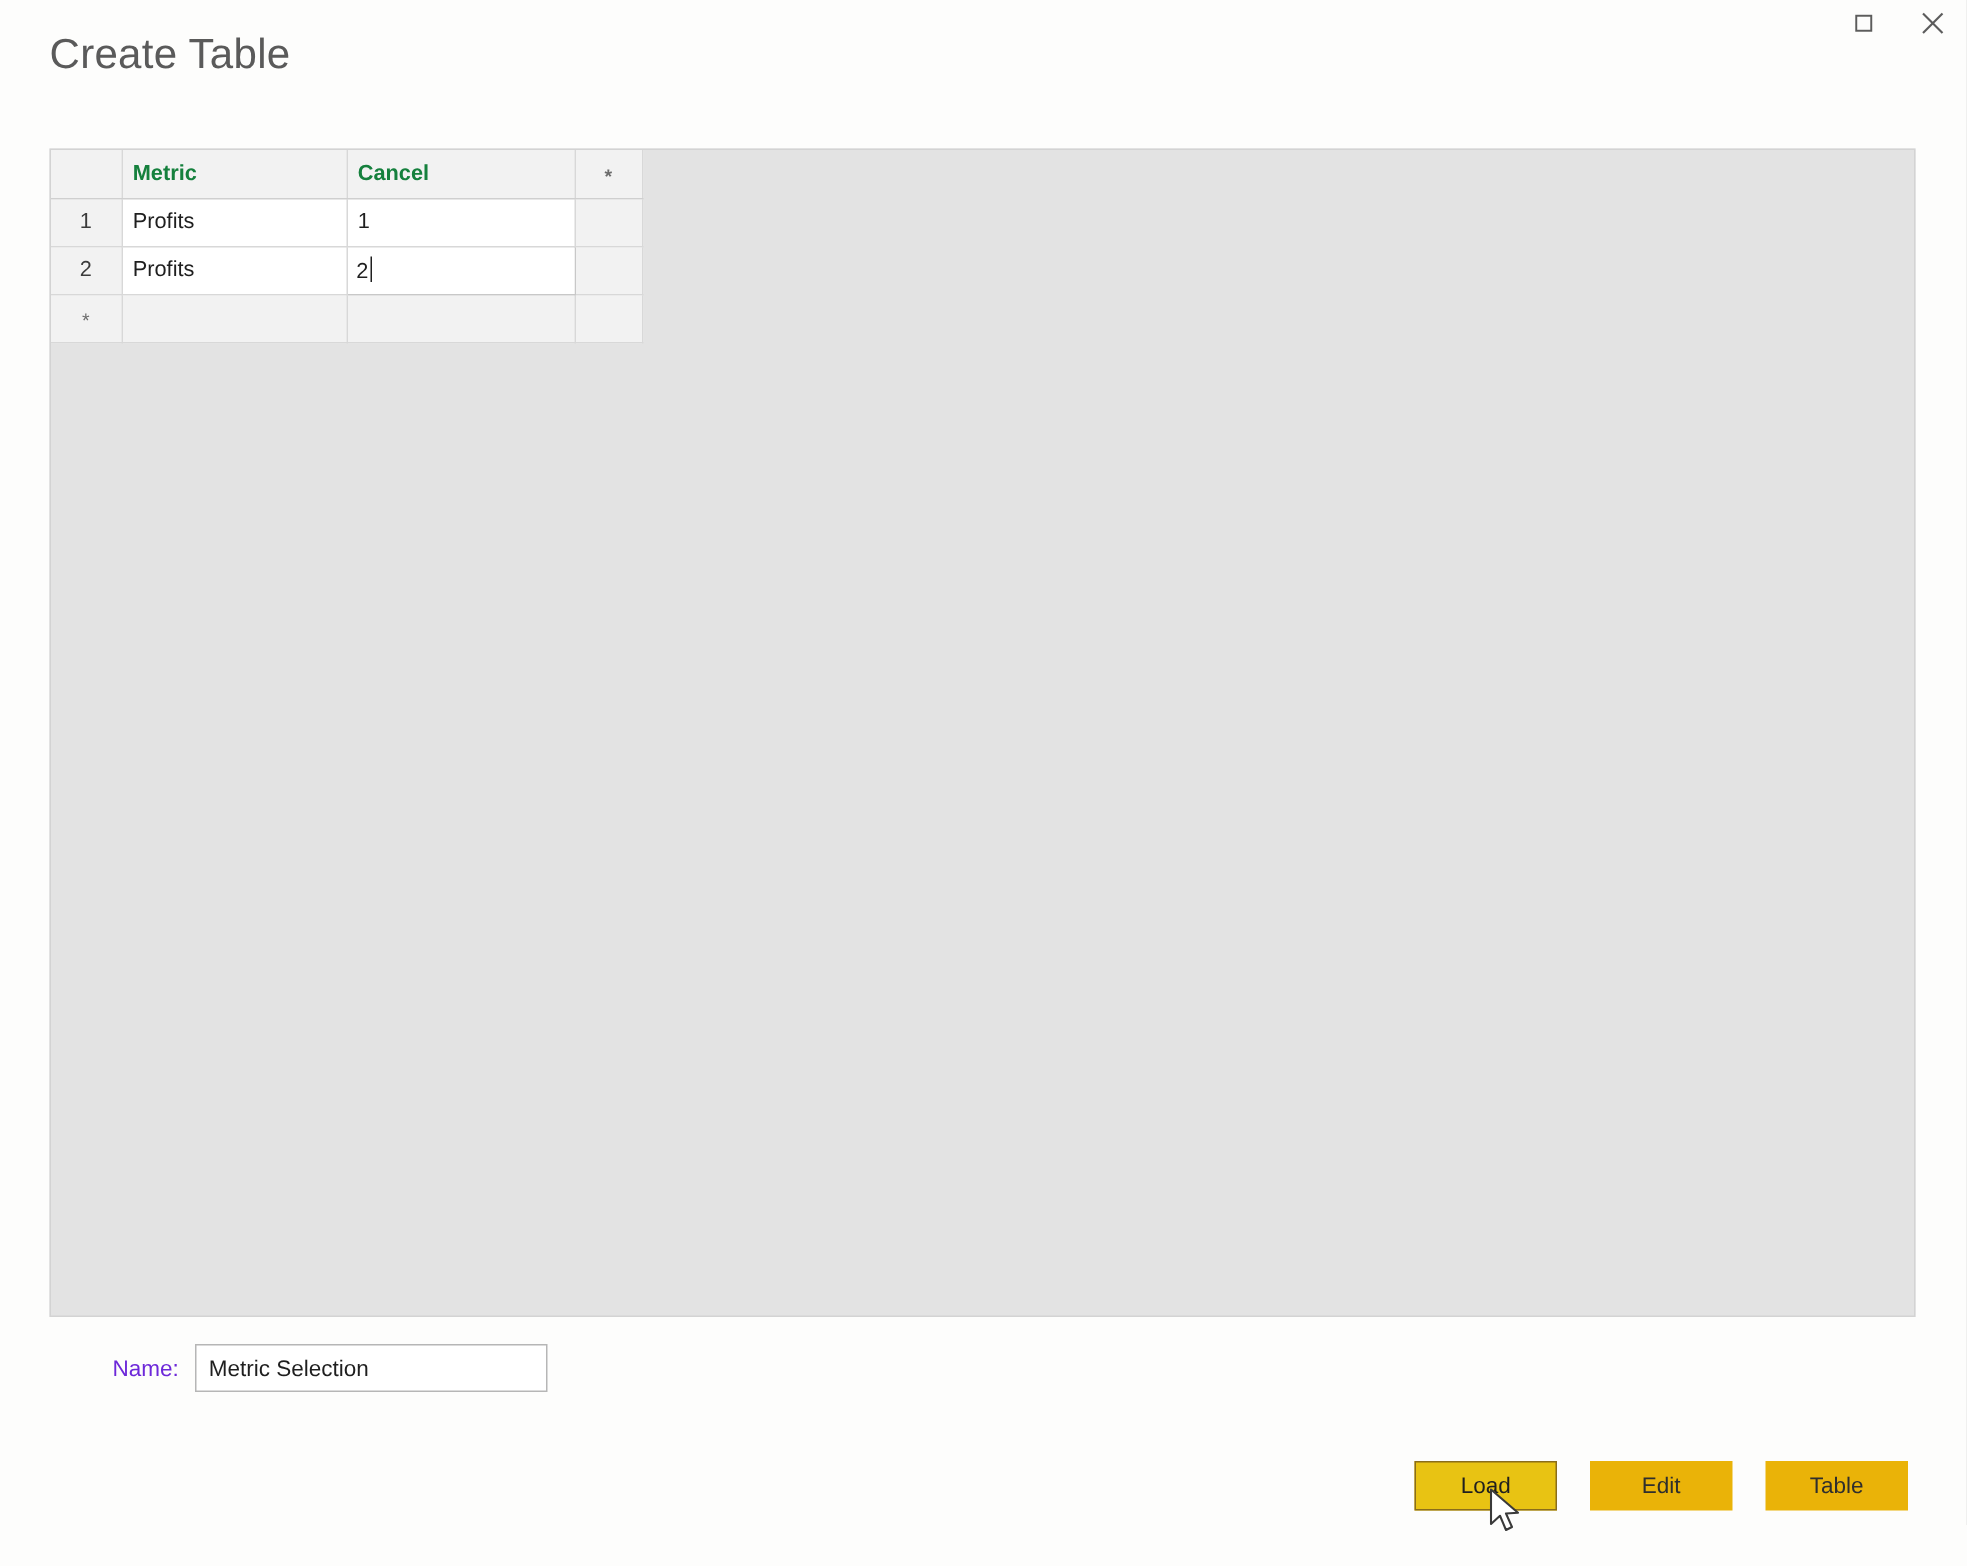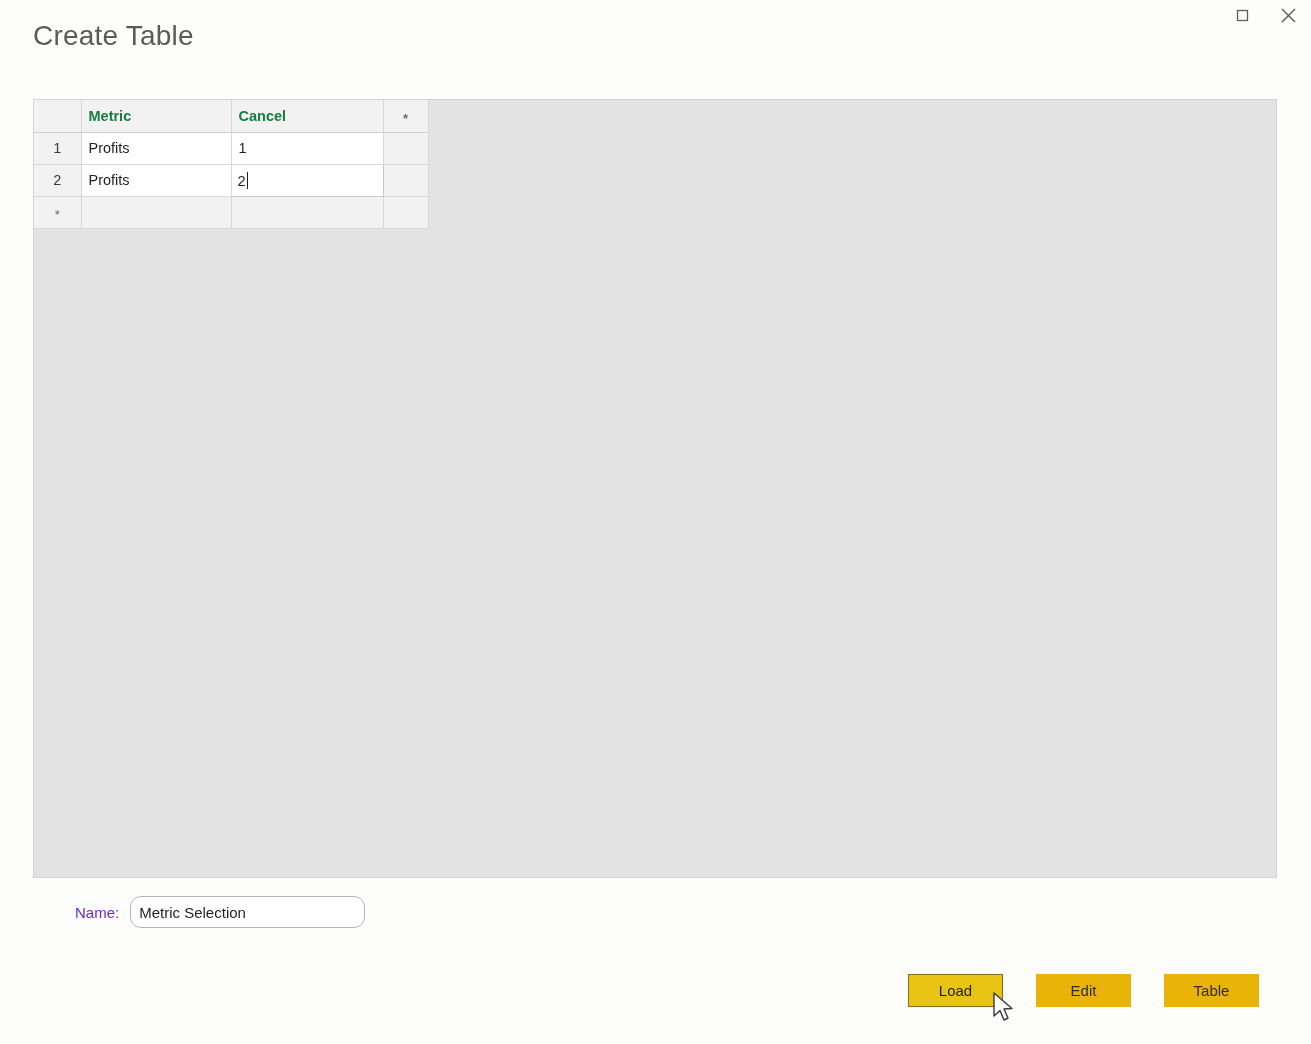--- a/index.html
+++ b/index.html
@@ -158,31 +158,31 @@
     width: 235px;
     height: 32px;
     box-sizing: border-box;
     border: 1px solid #b6b6b6;
     background: #ffffff;
     font-family: "Liberation Sans", sans-serif;
     font-size: 15px;
     color: #1f1f1f;
     padding: 0 8px;
     outline: none;
-    border-radius: 11px;
+    border-radius: 0;
   }
 
   
   .footer-buttons {
     position: absolute;
-    right: 52px;
+    right: 39px;
     top: 974px;
     display: flex;
     align-items: flex-start;
-    gap: 33px;
+    gap: 22px;
   }
   .btn {
     min-width: 95px;
     height: 33px;
     border: none;
     background: #eab308;
     color: #2e2e2e;
     font-family: "Liberation Sans", sans-serif;
     font-size: 15px;
     line-height: 33px;

